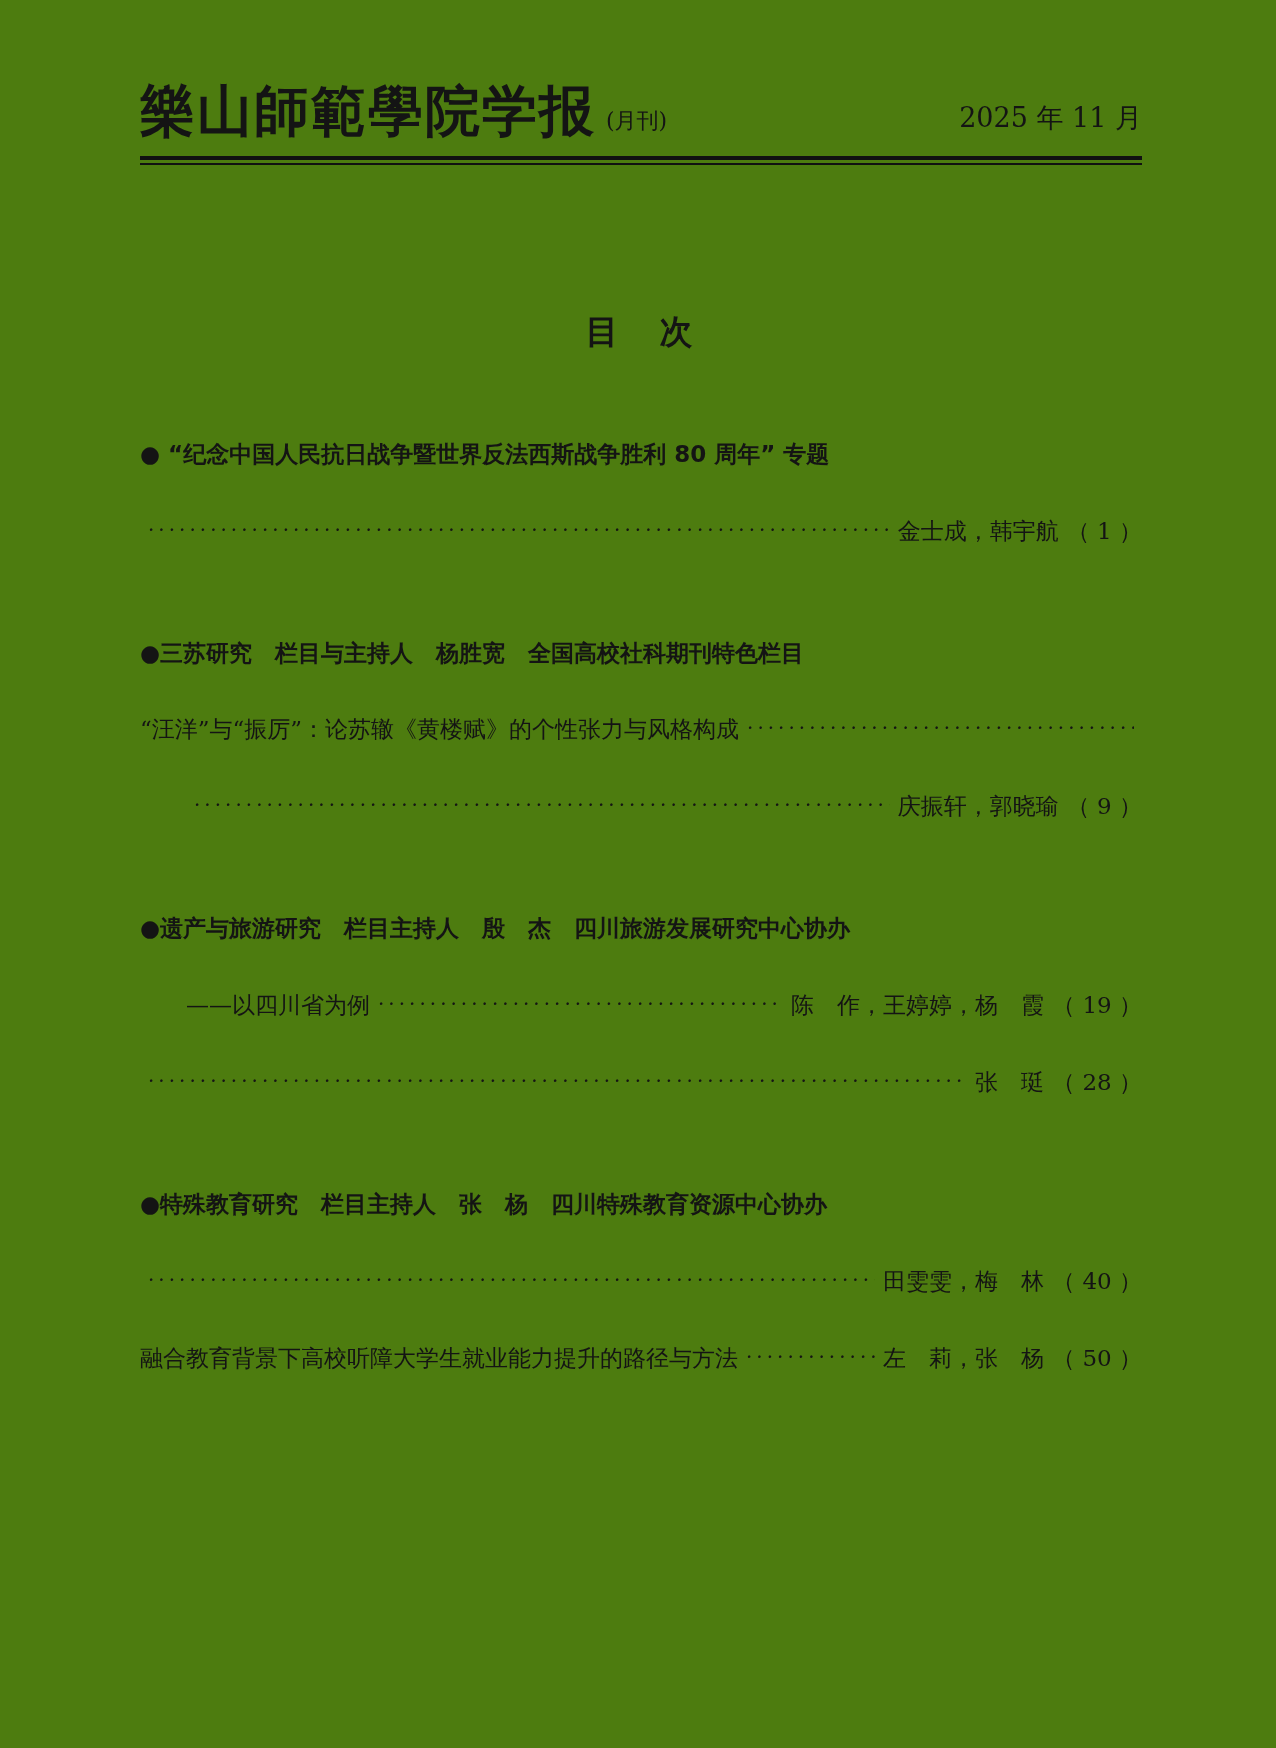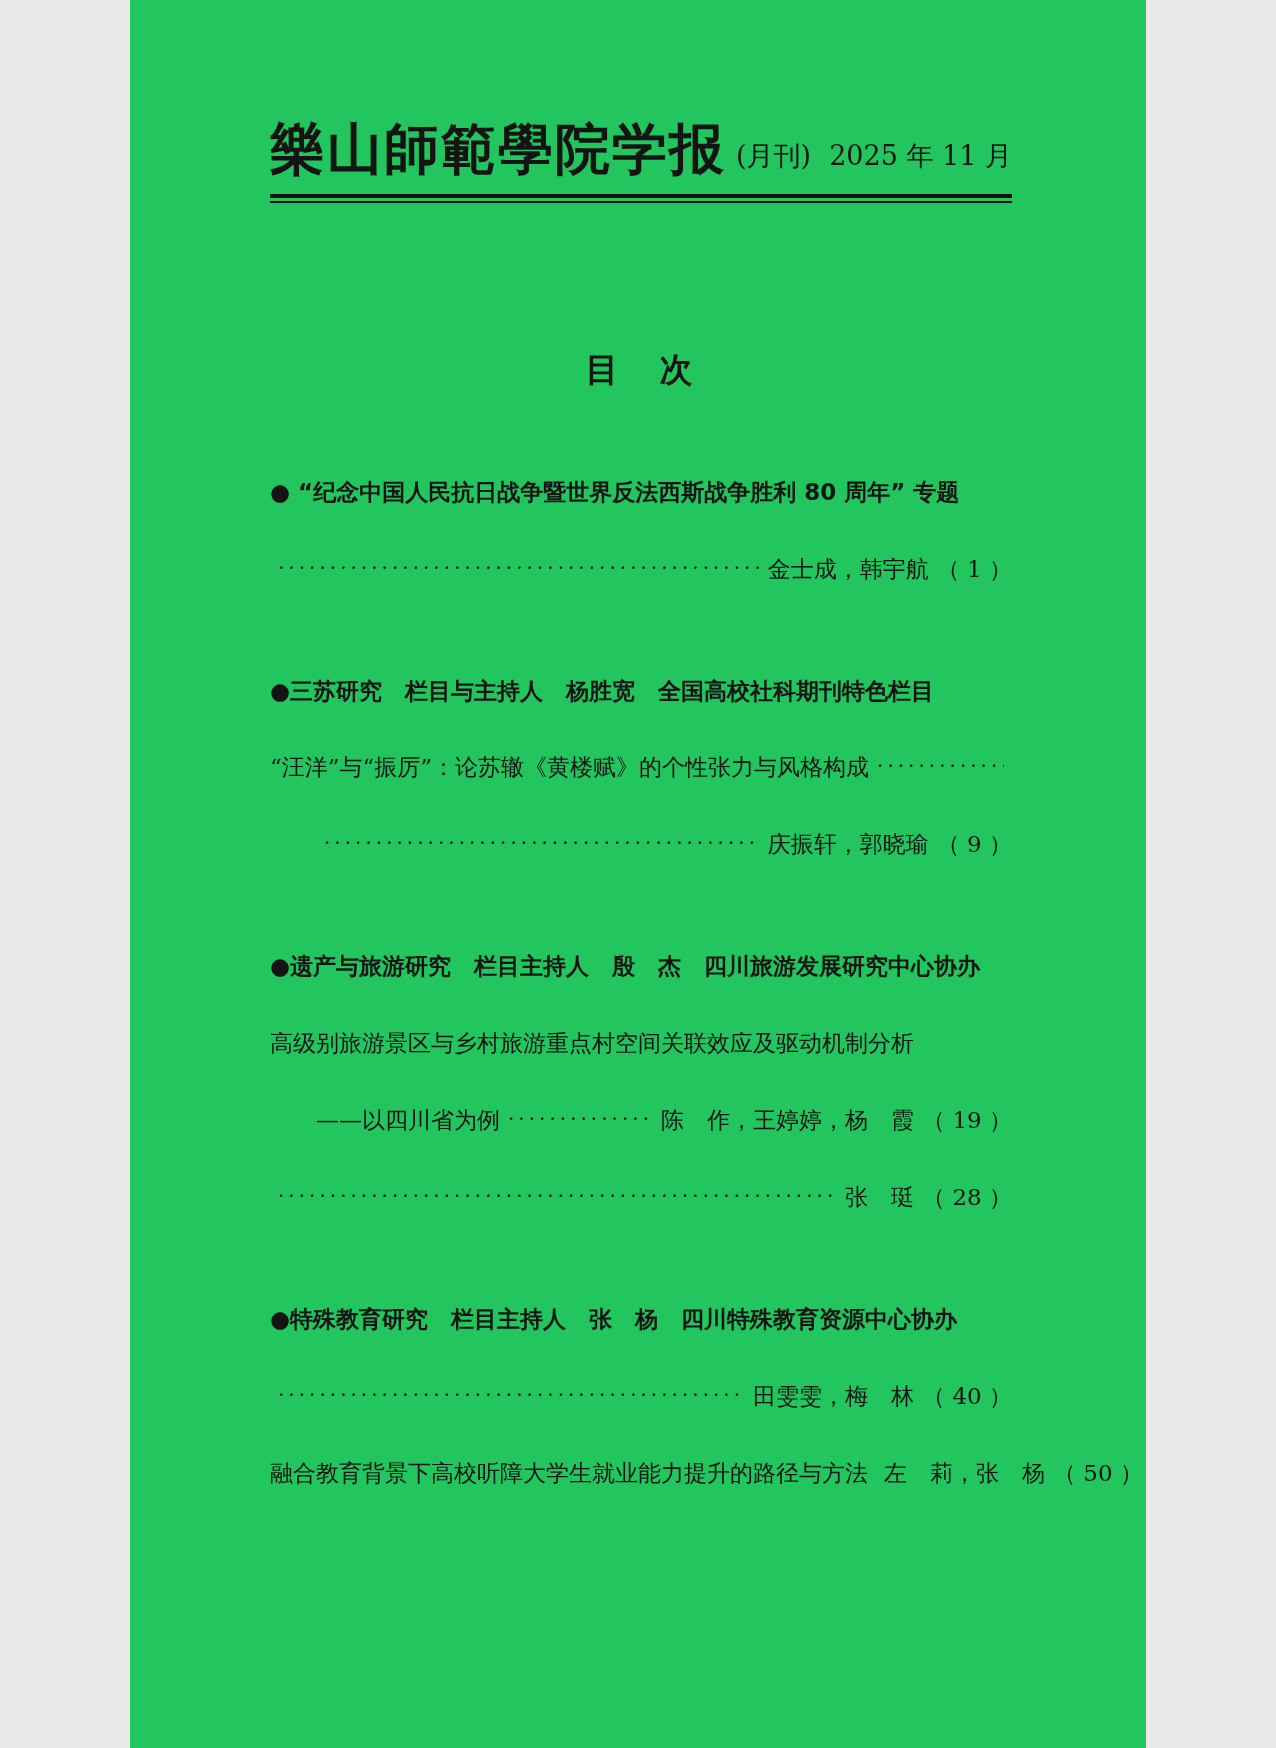--- a/index.html
+++ b/index.html
@@ -1,38 +1,38 @@
 <!DOCTYPE html>
 <html><head>
 <meta charset="utf-8">
 <style>
   html, body { margin: 0; padding: 0; background: #e8e8e8; }
   .page {
-    width: 1016px;
+    width: 1276px;
     height: 1748px;
     margin: 0 auto;
-    background: #22c55e;
+    background: #4d7c0f;
     color: #141414;
     font-family: "DejaVu Serif", "Liberation Serif", serif;
     box-sizing: border-box;
-    padding: 120px 134px 0 140px;
+    padding: 82px 134px 0 140px;
     overflow: hidden;
   }
 
   
   .header { display: flex; align-items: flex-end; }
   .journal-title {
     font-size: 55px;
     font-weight: 900;
     line-height: 1.05;
     letter-spacing: 2px;
     white-space: nowrap;
   }
   .journal-type {
-    font-size: 27px;
+    font-size: 22px;
     margin-left: 10px;
     padding-bottom: 4px;
     white-space: nowrap;
   }
   .issue-date {
     margin-left: auto;
     font-size: 27px;
     padding-bottom: 4px;
     white-space: nowrap;
   }
@@ -121,23 +121,20 @@
       </div>
       <div class="row indent">
         <span class="dots"><span>········································································································································</span></span>
         <span class="a">庆振轩，郭晓瑜</span>
         <span class="p">（ 9 ）</span>
       </div>
     </div>
 
     <div class="section">
       <div class="section-heading">●遗产与旅游研究　栏目主持人　殷　杰　四川旅游发展研究中心协办</div>
-      <div class="row">
-        <span class="t">高级别旅游景区与乡村旅游重点村空间关联效应及驱动机制分析</span>
-      </div>
       <div class="row indent">
         <span class="t">——以四川省为例</span>
         <span class="dots"><span>········································································································································</span></span>
         <span class="a">陈　作，王婷婷，杨　霞</span>
         <span class="p">（ 19 ）</span>
       </div>
       <div class="row">
         <span class="dots"><span>········································································································································</span></span>
         <span class="a">张　珽</span>
         <span class="p">（ 28 ）</span>

